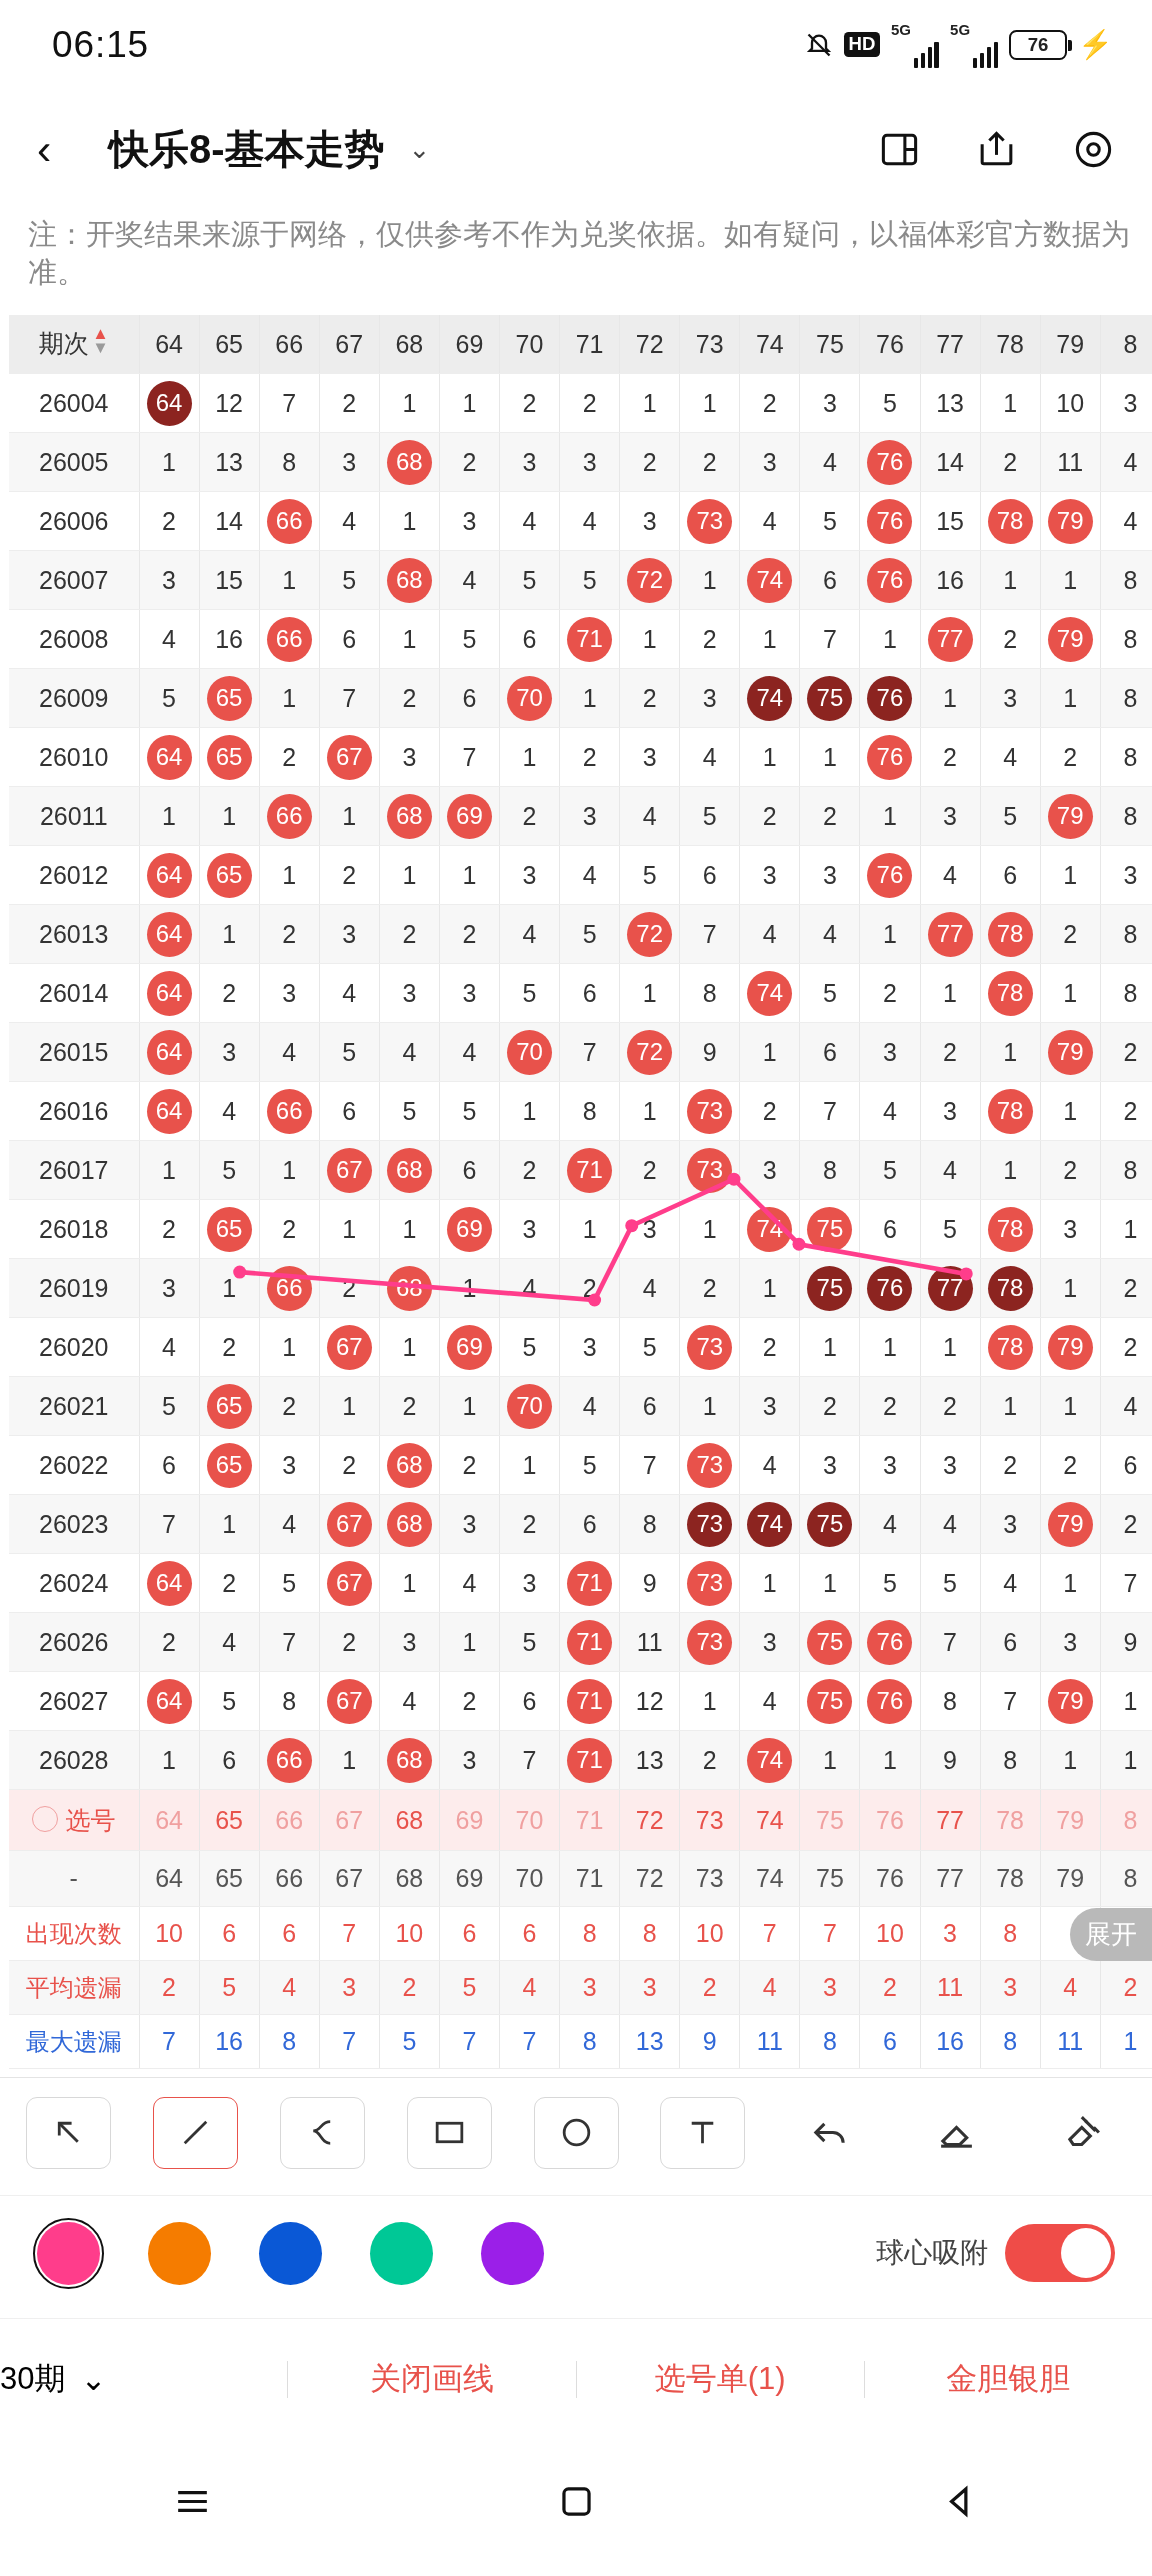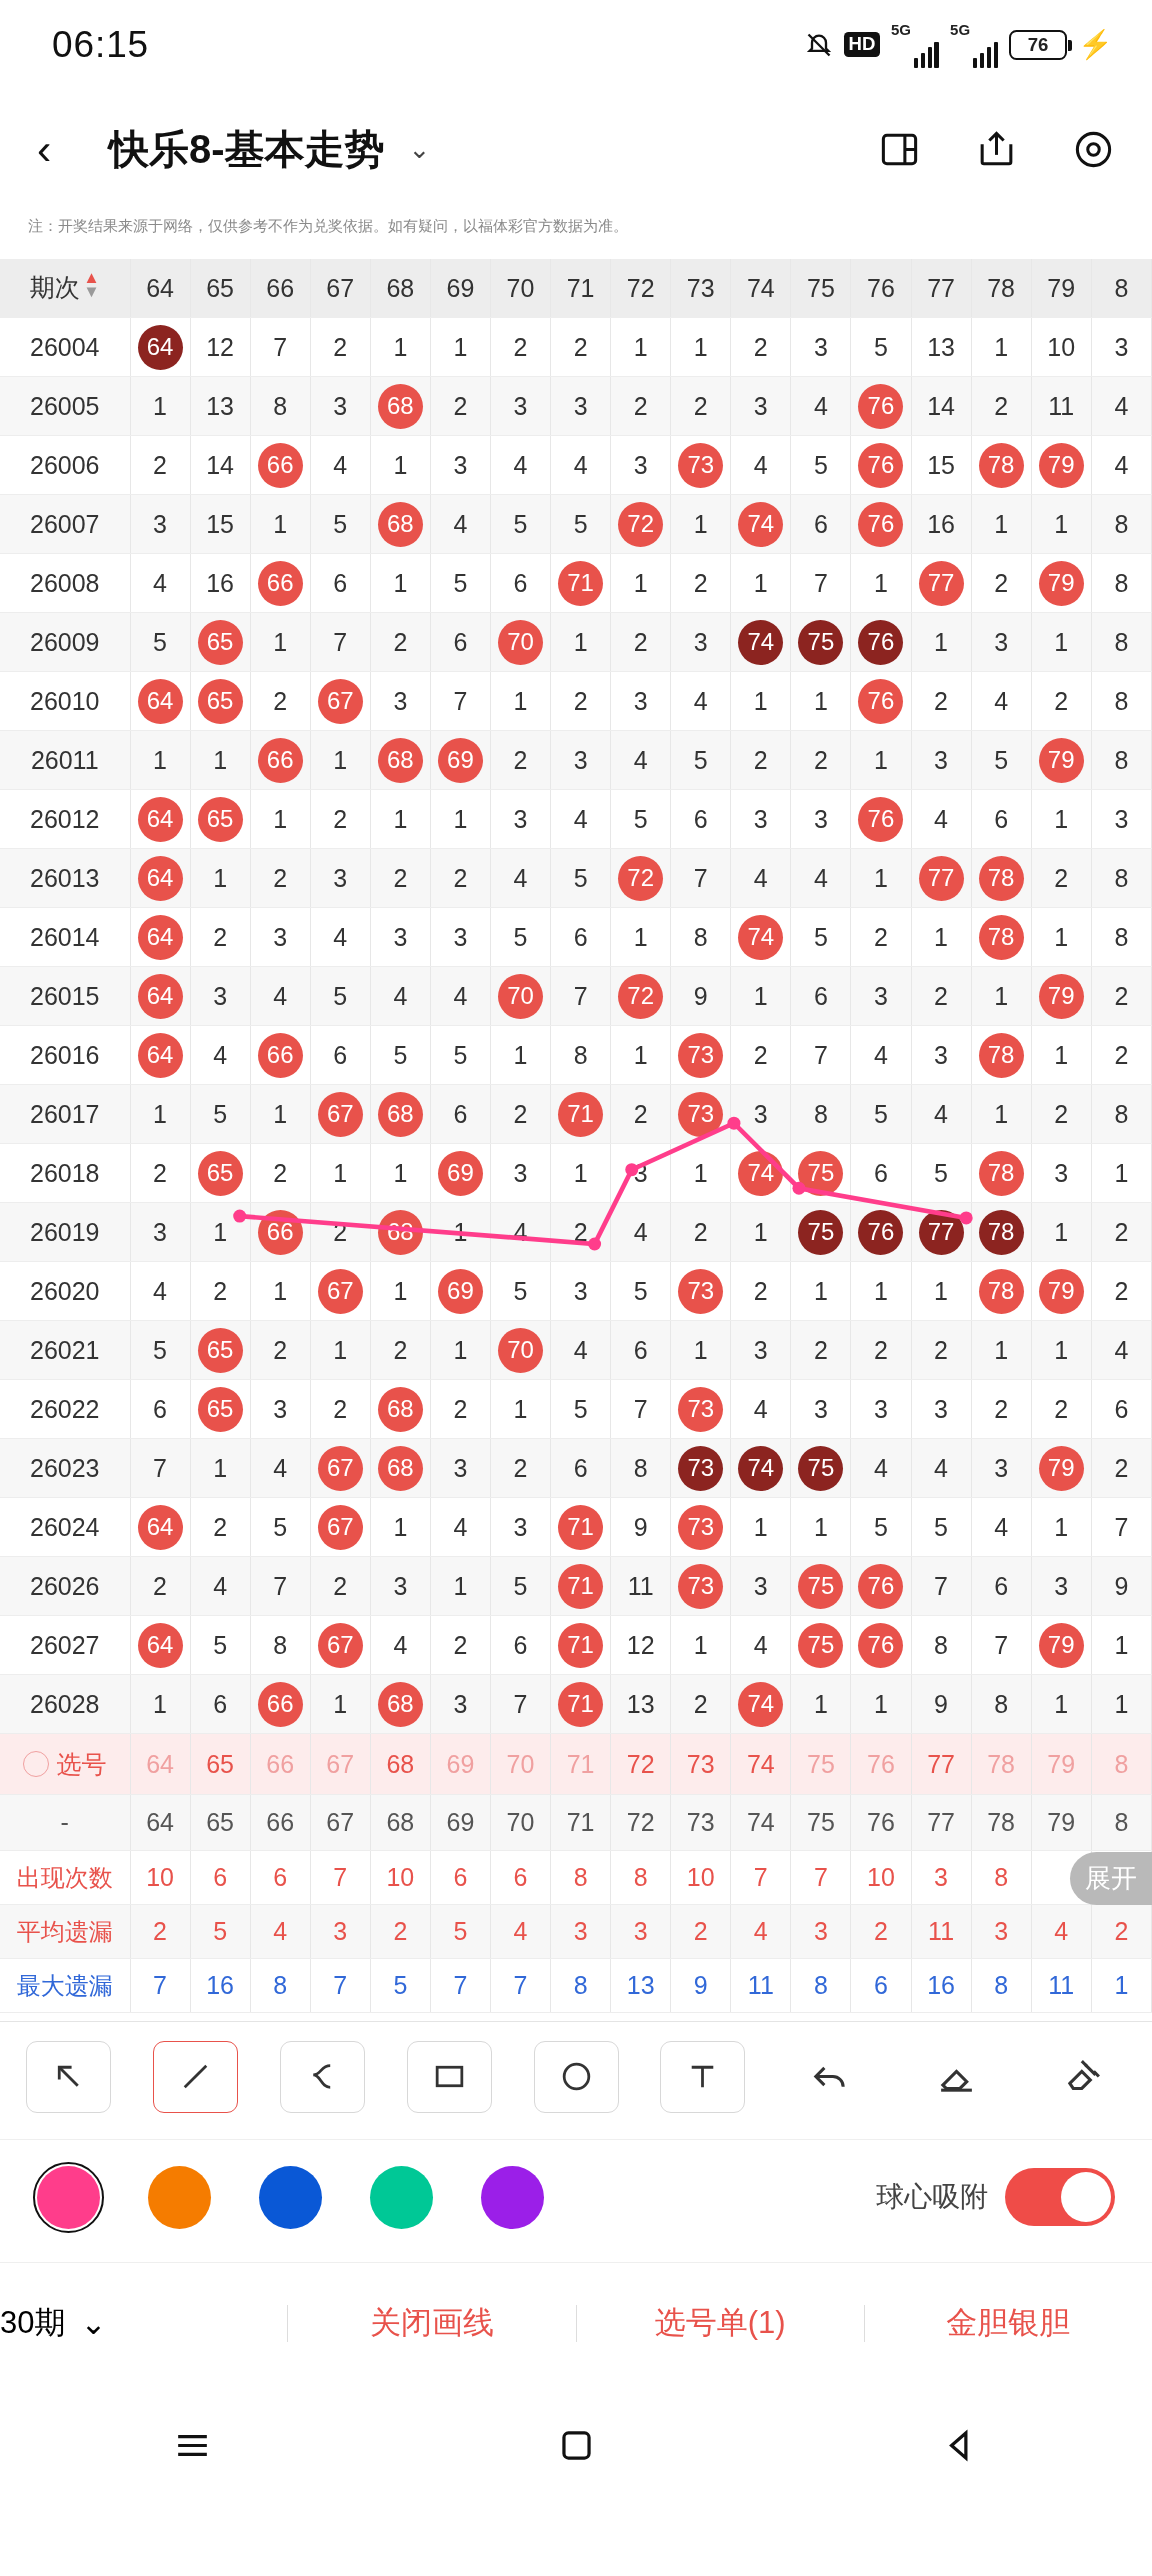--- a/index.html
+++ b/index.html
@@ -41,25 +41,25 @@
     height:104px; display:flex; align-items:center; padding:0 37px; flex:0 0 auto;
   }
   .back-arrow { font-size:43px; color:#111; width:59px; }
   .page-title { font-size:40px; font-weight:bold; color:#111; margin-left:13px; }
   .chev { font-size:26px; color:#444; margin-left:24px; }
   .title-actions { margin-left:auto; display:flex; align-items:center; gap:54px; }
   .title-actions .tb-ic { width:43px; height:43px; color:#111; }
 
   
   .note {
-    font-size:15px; color:#8a8a8a; padding:7.4px 20.4px 15px 28px; line-height:1.3; flex:0 0 auto;
+    font-size:29px; color:#8a8a8a; padding:7.4px 20.4px 15px 28px; line-height:1.3; flex:0 0 auto;
   }
 
   
-  .table-wrap { flex:0 0 auto; position:relative; overflow:hidden; }
+  .table-wrap { flex:0 0 auto; position:relative; overflow:hidden;padding-left:9px; }
   table.trend { border-collapse:collapse; table-layout:fixed; width:1152px; }
   table.trend th, table.trend td {
     font-size:25px; text-align:center; color:#333; border-right:0.9px solid #e7e7e7;
     border-bottom:0.9px solid #ededed; height:59px; padding:0;
   }
   thead th {
     background:#ededed; font-size:24px; color:#4a4a4a; height:58px; font-weight:normal;
     border-bottom:0.9px solid #dcdcdc;
   }
   thead th.col-issue { background:#ededed; font-weight:normal; }

